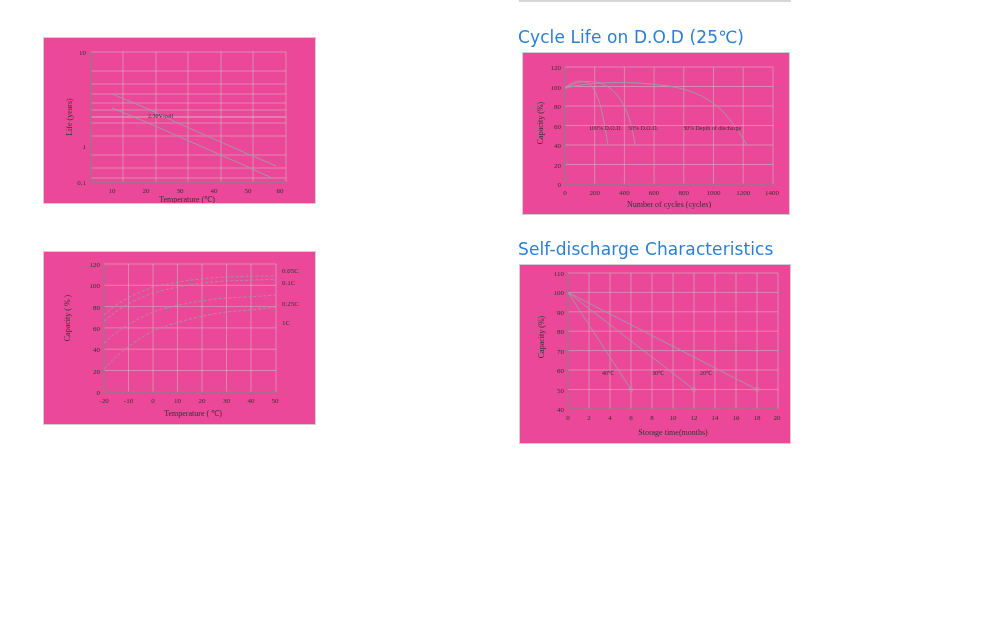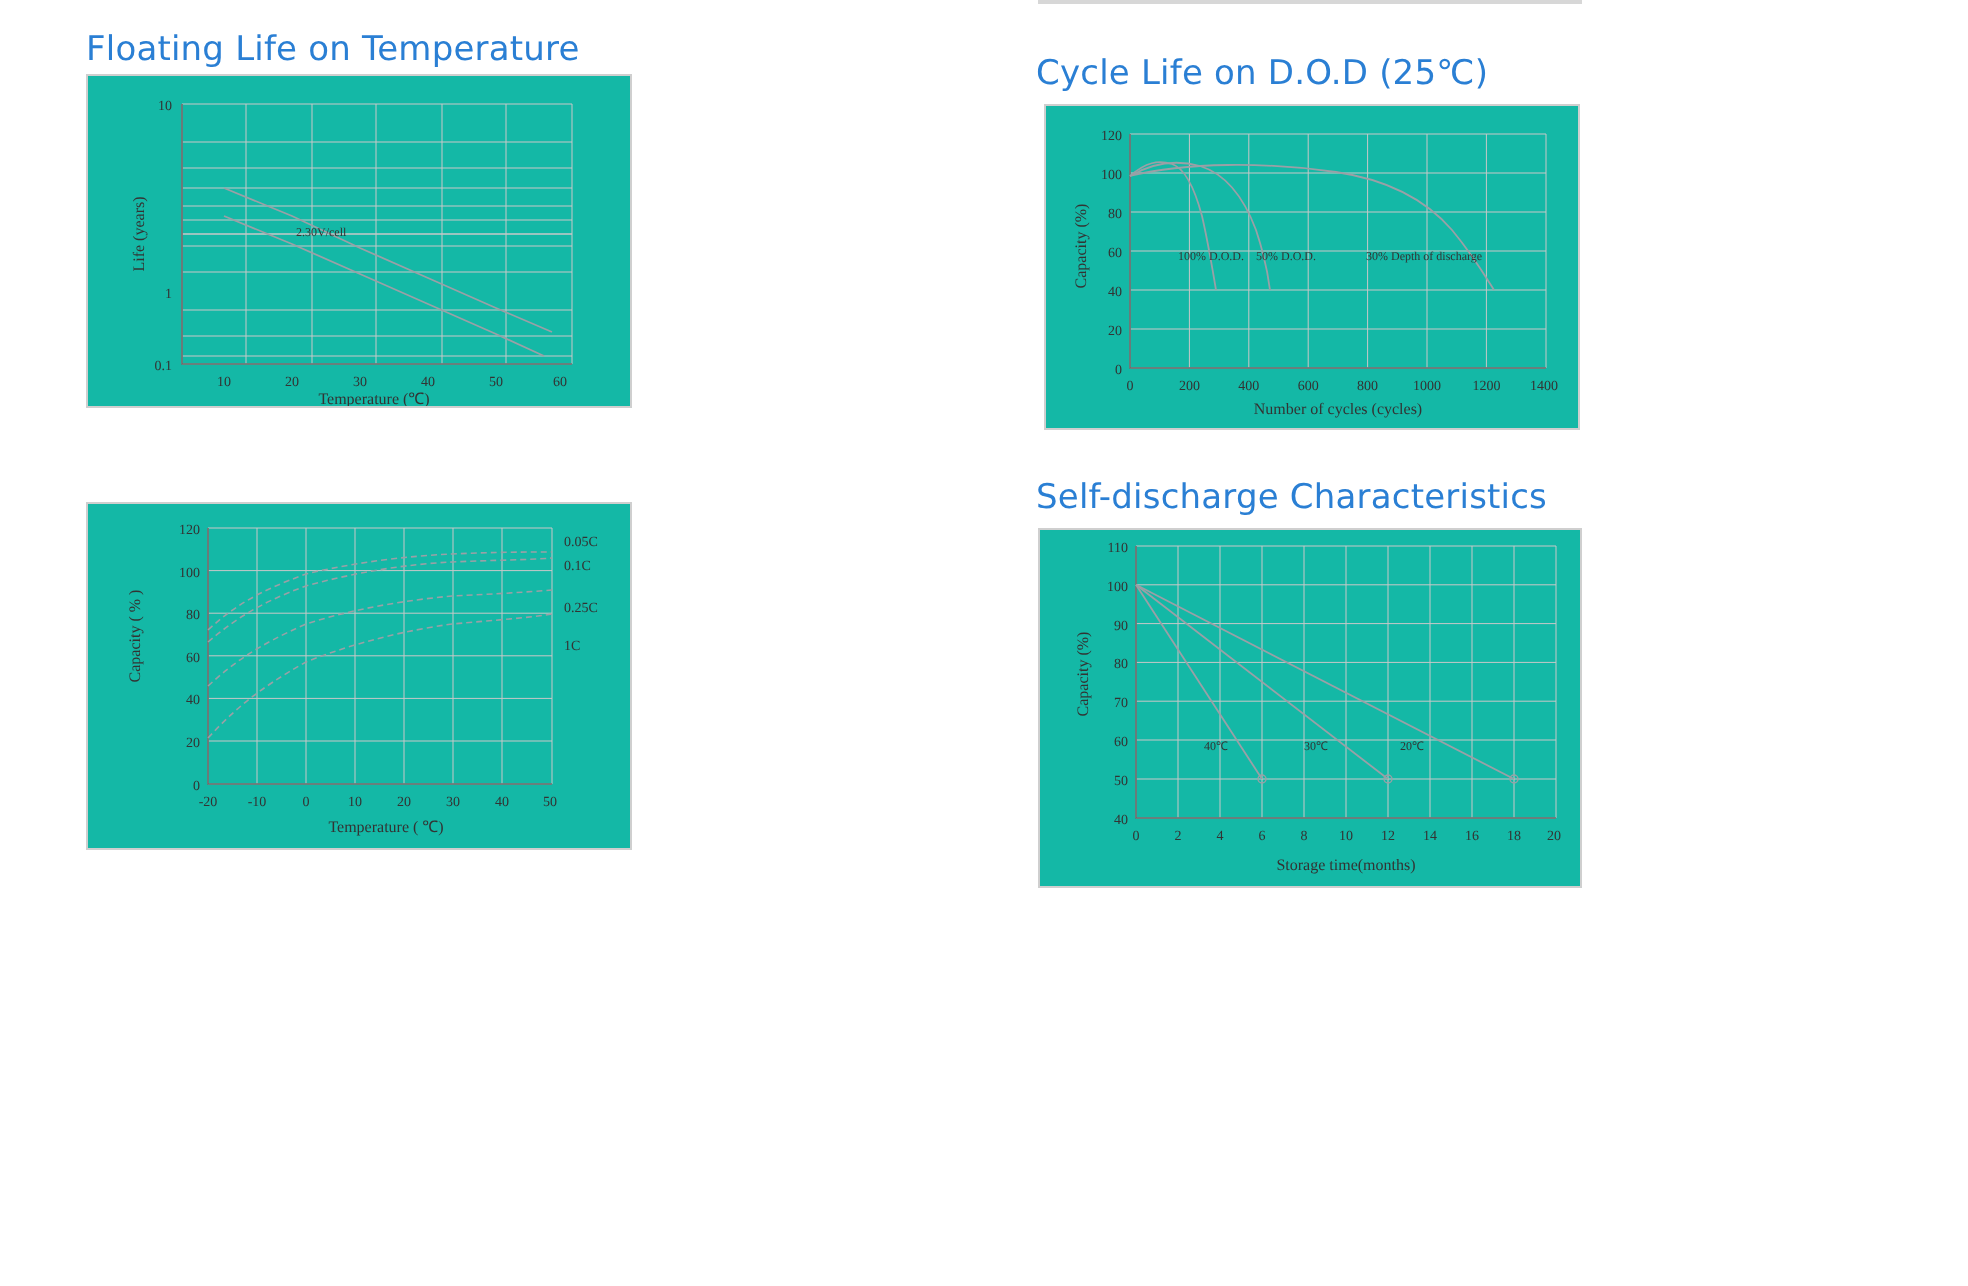--- a/index.html
+++ b/index.html
@@ -34,21 +34,21 @@
   .chart-title {
     color: #2a7fd4;
     font-size: 17px;
     font-family: "DejaVu Sans", sans-serif;
     white-space: nowrap;
     letter-spacing: 0.1px;
   }
   .chart-frame {
     position: absolute;
     border: 1px solid #cfcfcf;
-    background: #14b8a6;
+    background: #ec4899;
     box-sizing: border-box;
   }
   .chart-frame svg {
     display: block;
   }
   text {
     font-family: "Liberation Serif", serif;
     fill: #333333;
   }
   .axis-line {
@@ -82,23 +82,20 @@
     font-size: 8px;
   }
 </style>
 </head>
 <body>
 
 <div class="page">
 
   <div class="topline"></div>
 
-  <div class="chart-block" style="left:43px; top:15px;">
-    <div class="chart-title">Floating Life on Temperature</div>
-  </div>
   <div class="chart-frame" style="left:43px; top:37px; width:273px; height:167px;">
     <svg width="271" height="165" viewBox="0 0 271 165">
 
       <g>
 
         <line class="grid-line" x1="47" y1="14" x2="242" y2="14"></line>
         <line class="grid-line" x1="47" y1="33" x2="242" y2="33"></line>
         <line class="grid-line" x1="47" y1="46" x2="242" y2="46"></line>
         <line class="grid-line" x1="47" y1="56" x2="242" y2="56"></line>
         <line class="grid-line" x1="47" y1="65" x2="242" y2="65"></line>

